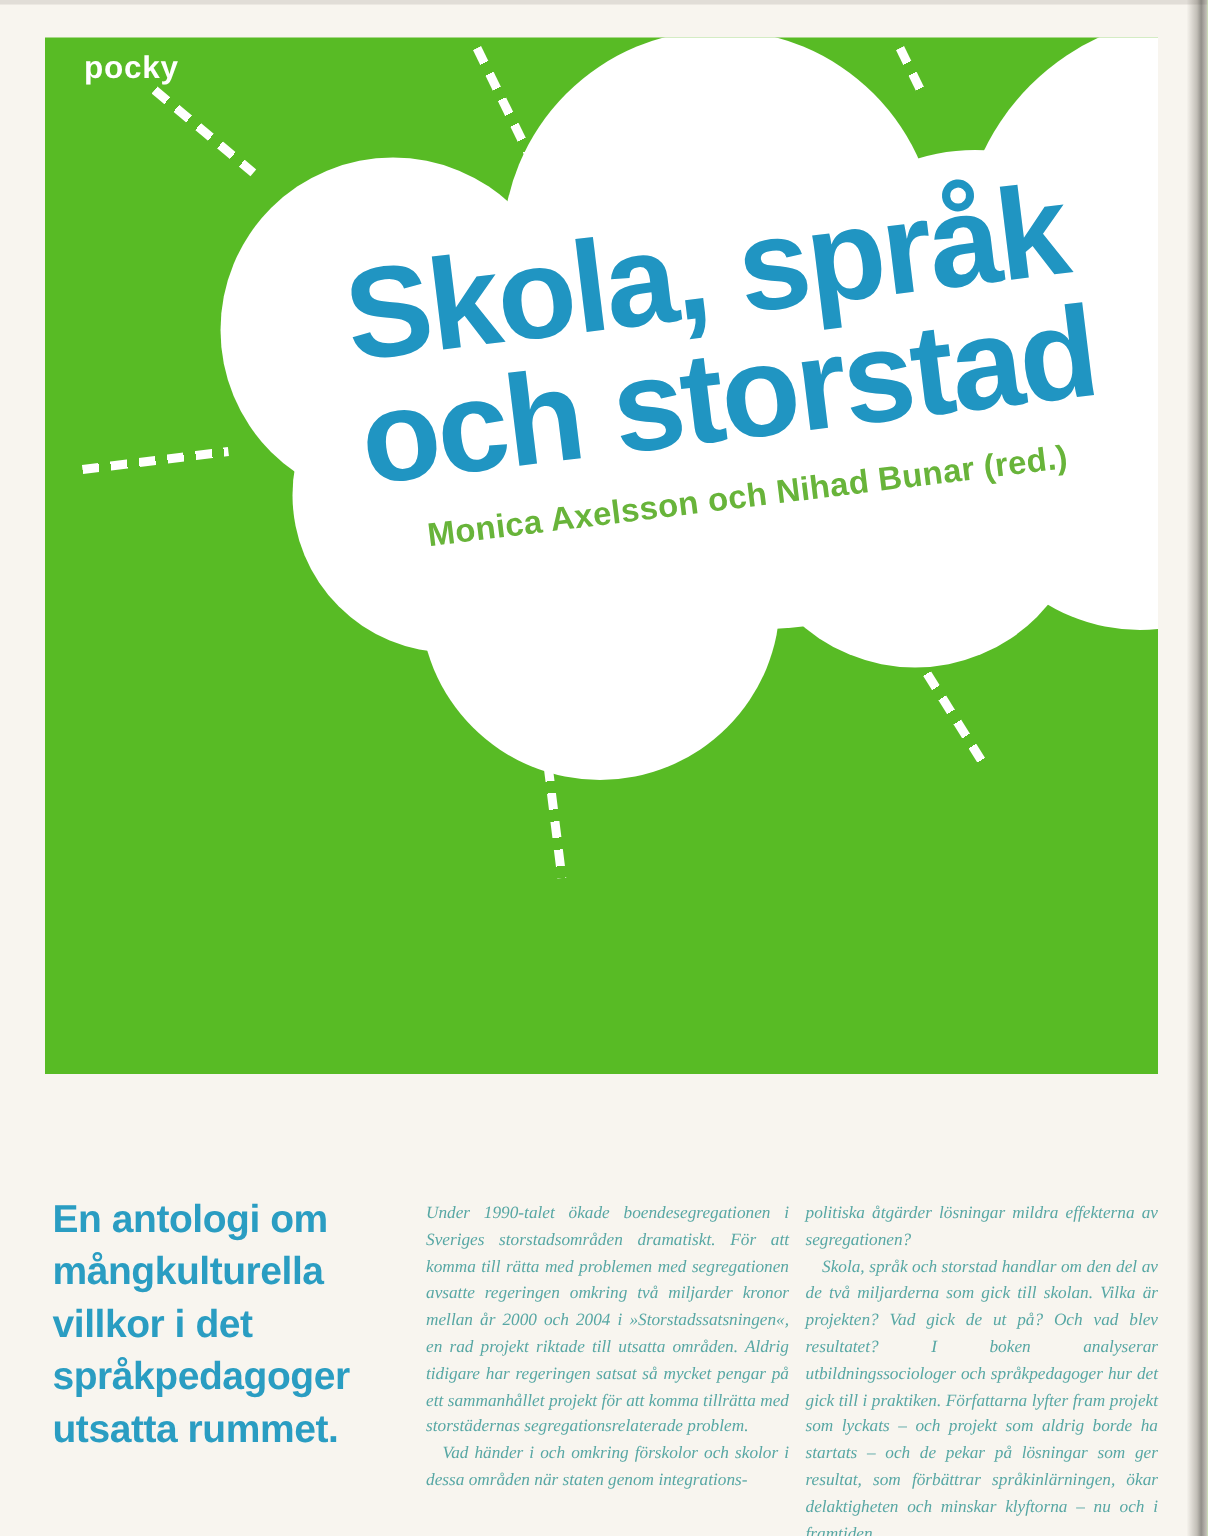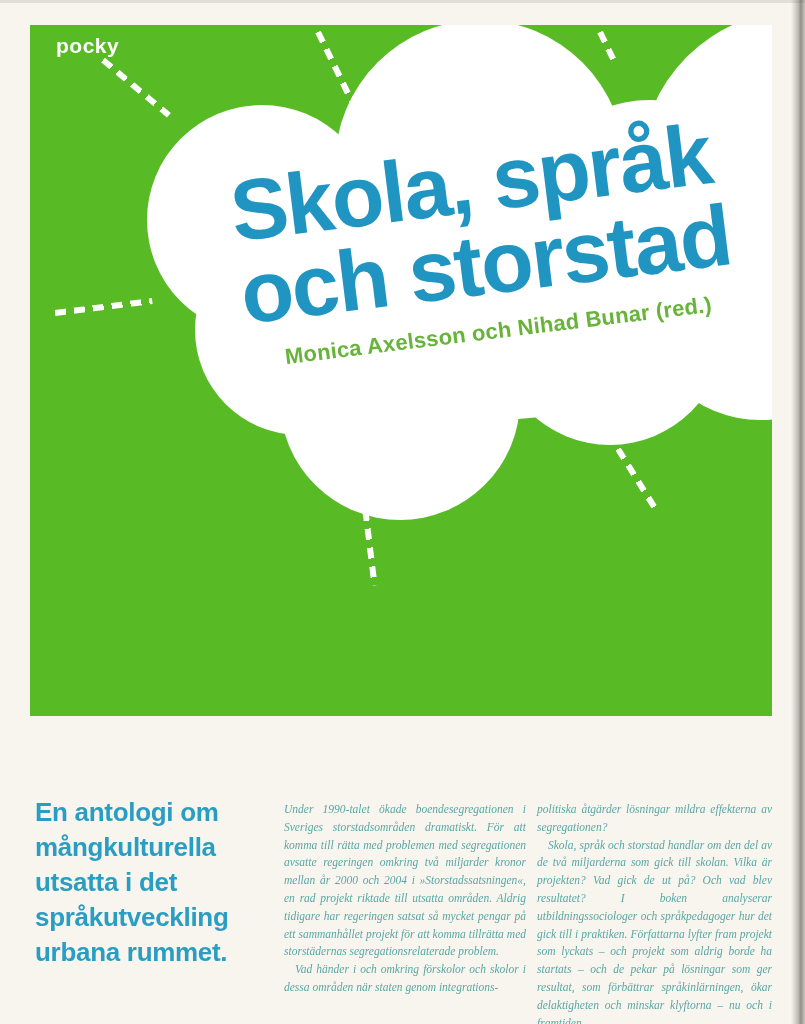--- a/index.html
+++ b/index.html
@@ -128,23 +128,23 @@
     <div class="title-wrap">
       <div class="title-line">Skola, språk</div>
       <div class="title-line">och storstad</div>
       <div class="author-line">Monica Axelsson och Nihad Bunar (red.)</div>
     </div>
   </div>
 
   <div class="tagline">
     <div>En antologi om</div>
     <div>mångkulturella</div>
-    <div>utsatta i det</div>
-    <div>språkutveckling</div>
-    <div>urbana rummet.</div>
+    <div>villkor i det</div>
+    <div>språkpedagoger</div>
+    <div>utsatta rummet.</div>
   </div>
 
   <div class="blurb-col col-1">
     <p>Under 1990-talet ökade boendesegregationen i Sveriges storstadsområden dramatiskt. För att komma till rätta med problemen med segregationen avsatte regeringen omkring två miljarder kronor mellan år 2000 och 2004 i »Storstadssatsningen«, en rad projekt riktade till utsatta områden. Aldrig tidigare har regeringen satsat så mycket pengar på ett sammanhållet projekt för att komma tillrätta med storstädernas segregationsrelaterade problem.</p>
     <p class="indented">Vad händer i och omkring förskolor och skolor i dessa områden när staten genom integrations-</p>
   </div>
 
   <div class="blurb-col col-2">
     <p>politiska åtgärder lösningar mildra effekterna av segregationen?</p>
     <p class="indented">Skola, språk och storstad handlar om den del av de två miljarderna som gick till skolan. Vilka är projekten? Vad gick de ut på? Och vad blev resultatet? I boken analyserar utbildningssociologer och språkpedagoger hur det gick till i praktiken. Författarna lyfter fram projekt som lyckats – och projekt som aldrig borde ha startats – och de pekar på lösningar som ger resultat, som förbättrar språkinlärningen, ökar delaktigheten och minskar klyftorna – nu och i framtiden.</p>

